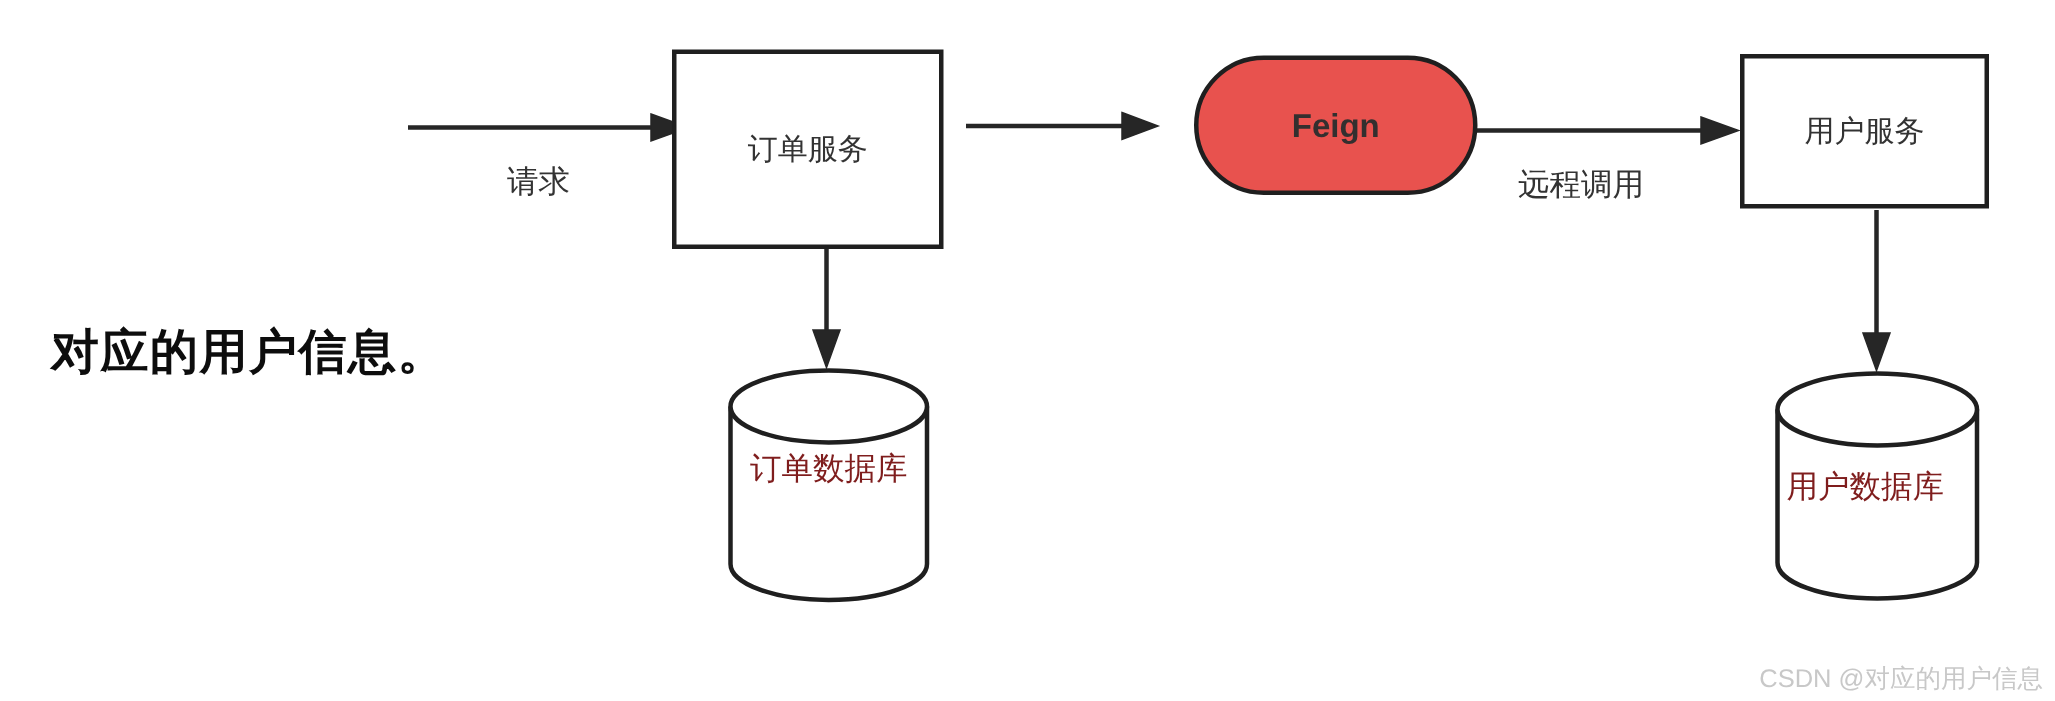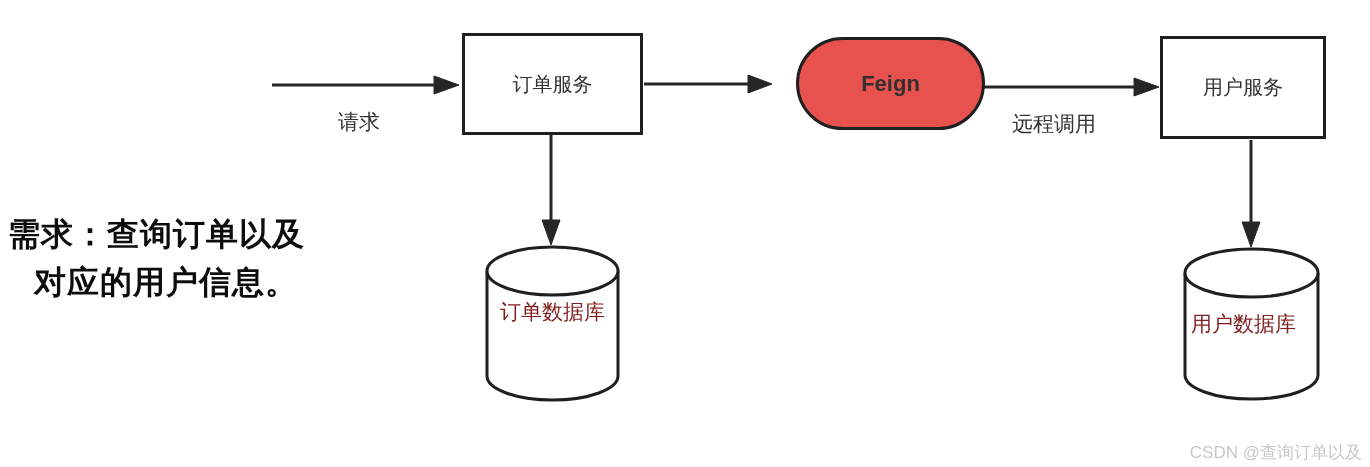--- a/index.html
+++ b/index.html
@@ -122,39 +122,38 @@
       <ellipse cx="552.5" cy="271" rx="65.5" ry="24"></ellipse>
     </g>
 
     <g stroke="#1f1f1f" fill="#ffffff" stroke-width="3">
       <path d="M 1185 273 L 1185 375 A 66.5 24 0 0 0 1318 375 L 1318 273"></path>
       <ellipse cx="1251.5" cy="273" rx="66.5" ry="24"></ellipse>
     </g>
   </svg>
 
   <div class="requirement">
-    <div>需求：查询订单以及</div>
     <div class="line2">对应的用户信息。</div>
   </div>
 
-  <div class="node box" style="left:462px; top:33px; width:181px; height:102px;">
+  <div class="node box" style="left:448px; top:33px; width:181px; height:133px;">
     <span>订单服务</span>
   </div>
 
   <div class="node feign" style="left:796px; top:37px; width:189px; height:93px;font-weight:bold;">
     <span>Feign</span>
   </div>
 
   <div class="node box" style="left:1160px; top:36px; width:166px; height:103px;">
     <span>用户服务</span>
   </div>
 
   <div class="edge-label" style="left:336px; top:73px;">请求</div>
 
   <div class="edge-label" style="left:1010px; top:75px;">远程调用</div>
 
   <div class="db-label" style="left:487px; top:298px; width:131px;">订单数据库</div>
 
   <div class="db-label" style="left:1185px; top:310px; width:117px;">用户数据库</div>
 
-  <div class="watermark">CSDN @查询订单以及</div>
+  <div class="watermark">CSDN @对应的用户信息</div>
 
 </div>
 
 </body></html>

